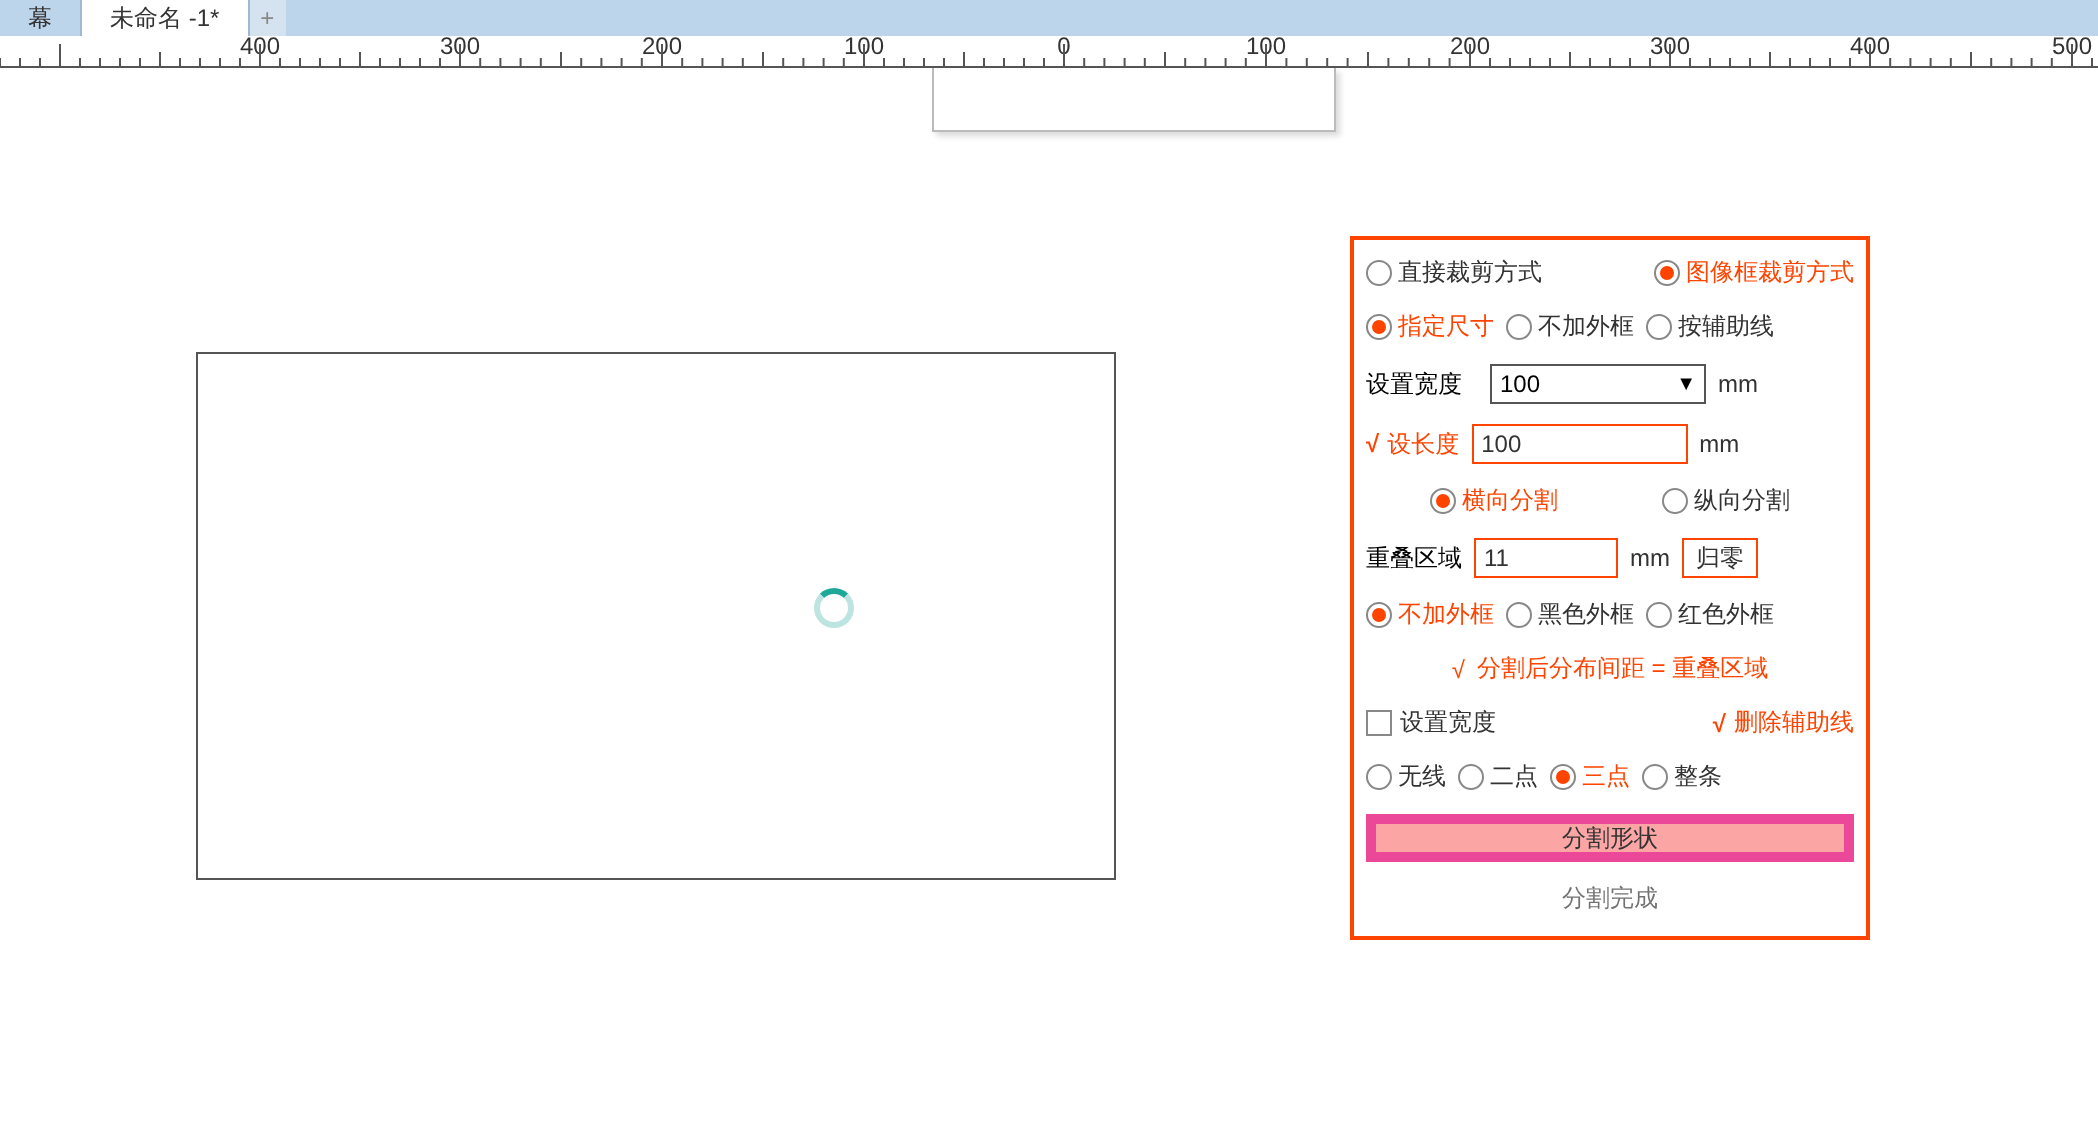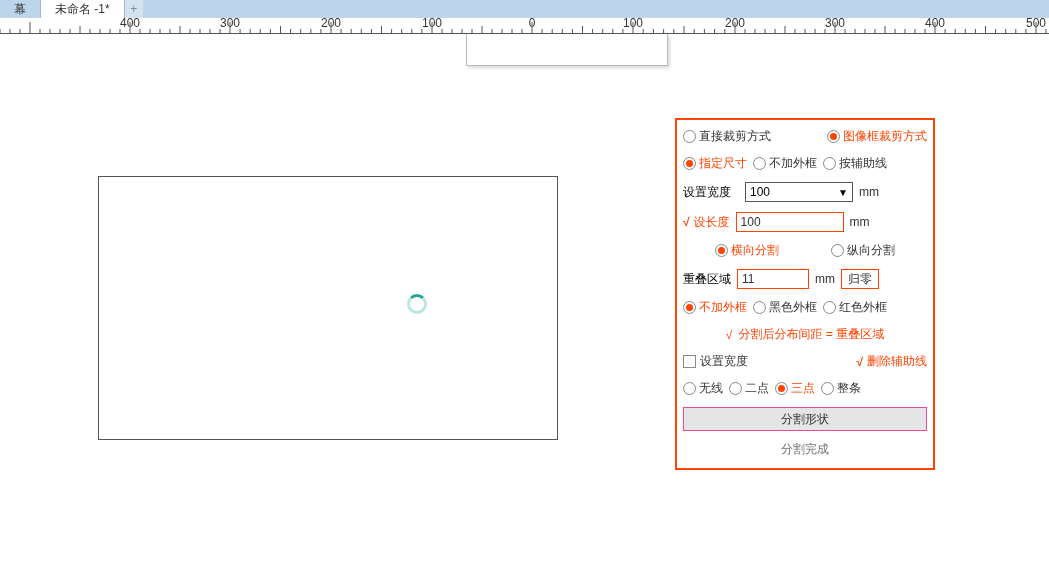--- a/index.html
+++ b/index.html
@@ -38,21 +38,21 @@
 
   .text-input { border: 1px solid #ff4400; height: 20px; padding: 0 4px; font-size: 12px; color:#333; background:#fff; }
   .select { border: 1px solid #555; height: 20px; padding: 0 4px; font-size: 12px; background:#fff; width: 108px; display:flex; align-items:center; justify-content:space-between; }
   .select .caret { font-size:10px; }
 
   .check { display:inline-flex; align-items:center; gap:4px; cursor:pointer; color:#333;}
   .check .box { width:13px; height:13px; border:1px solid #888; background:#fff; flex:none; }
   .check .tick { color:#ff4400; font-weight:bold; }
 
   .btn-small { border:1px solid #ff4400; color:#333; background:#fff; padding:1px 6px; height:20px; display:flex; align-items:center; cursor:pointer;font-family:Liberation Serif, serif; }
-  .btn-main { border:1px solid #ec4899; color:#333; background:#e5e5e5; width:100%; height:24px; display:flex; align-items:center; justify-content:center; cursor:pointer; }
+  .btn-main { border:5px solid #ec4899; color:#333; background:#fca5a5; width:100%; height:24px; display:flex; align-items:center; justify-content:center; cursor:pointer; }
 
   .status-text { color:#737373; text-align:center; margin-top:8px; }
 
   .unit { color:#333; }
 
 </style>
 </head>
 <body>
 
 <div class="tab-bar">

